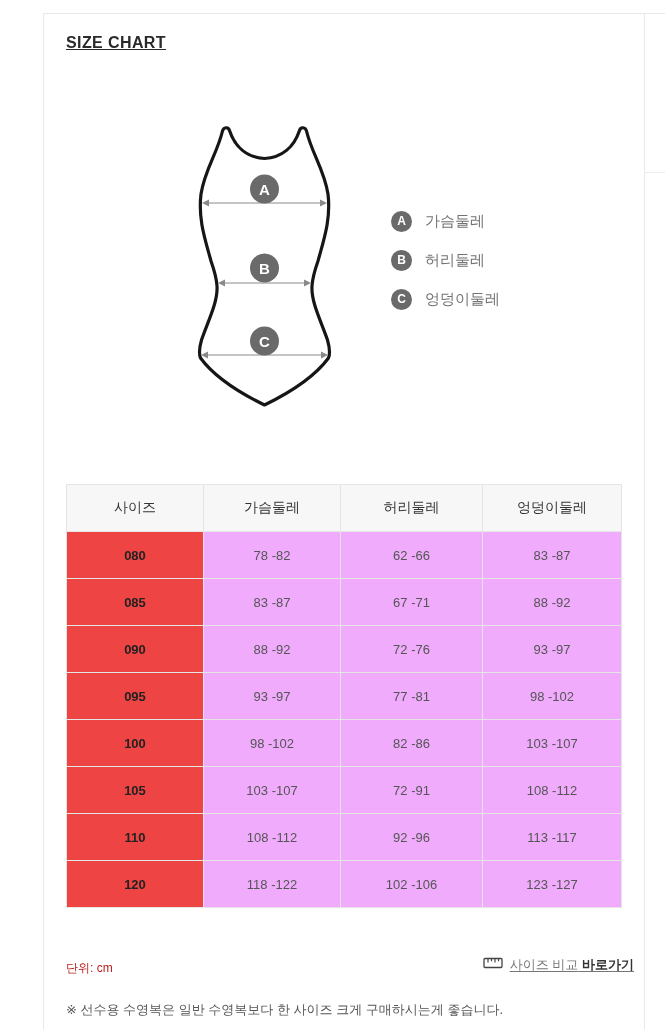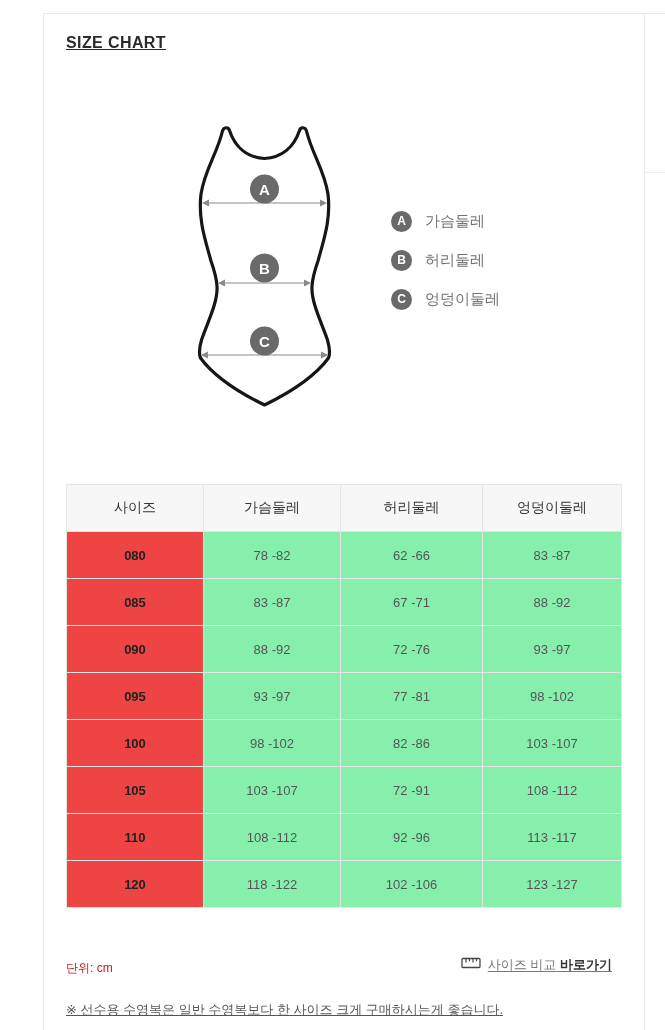--- a/index.html
+++ b/index.html
@@ -40,41 +40,41 @@
     width: 555px; border-collapse: collapse; table-layout: fixed;
   }
   .size-table th, .size-table td {
     border: 1px solid #e5e5e5;
     height: 46px; text-align: center; vertical-align: middle;
     padding: 0;
   }
   .size-table th {
     background: #f7f7f7; font-size: 14px; font-weight: 400; color: #333333;
   }
-  .size-table td { font-size: 13px; color: #555555; background: #86efac; }
+  .size-table td { font-size: 13px; color: #555555; background: #f0abfc; }
   .size-table td.size-cell { background: #ef4444; font-weight: 700; color: #222222; }
 
   .unit-label {
     position: absolute; left: 66px; top: 960px;
     font-size: 12px; color: #b91c1c;
   }
   .compare-link {
-    position: absolute; top: 956px; right: 53px;
+    position: absolute; top: 956px; right: 31px;
     display: flex; align-items: center;
     text-decoration: none; cursor: pointer; margin-left: 48px;
   }
   .compare-link .ruler { margin-right: 7px; }
   .compare-link .link-text {
     font-size: 13px; color: #777777;
     text-decoration: underline; text-underline-offset: 2px;
   }
   .compare-link .link-text b { color: #333333; font-weight: 700; }
   .purchase-note {
     position: absolute; left: 66px; top: 1001px;
-    font-size: 13px; color: #555555; text-decoration: underline;
+    font-size: 13px; color: #555555;
   }
 </style>
 </head>
 <body>
 
 <div class="hline frame-top"></div>
 <div class="vline frame-left"></div>
 <div class="vline frame-right"></div>
 <div class="hline frame-frag"></div>
 

